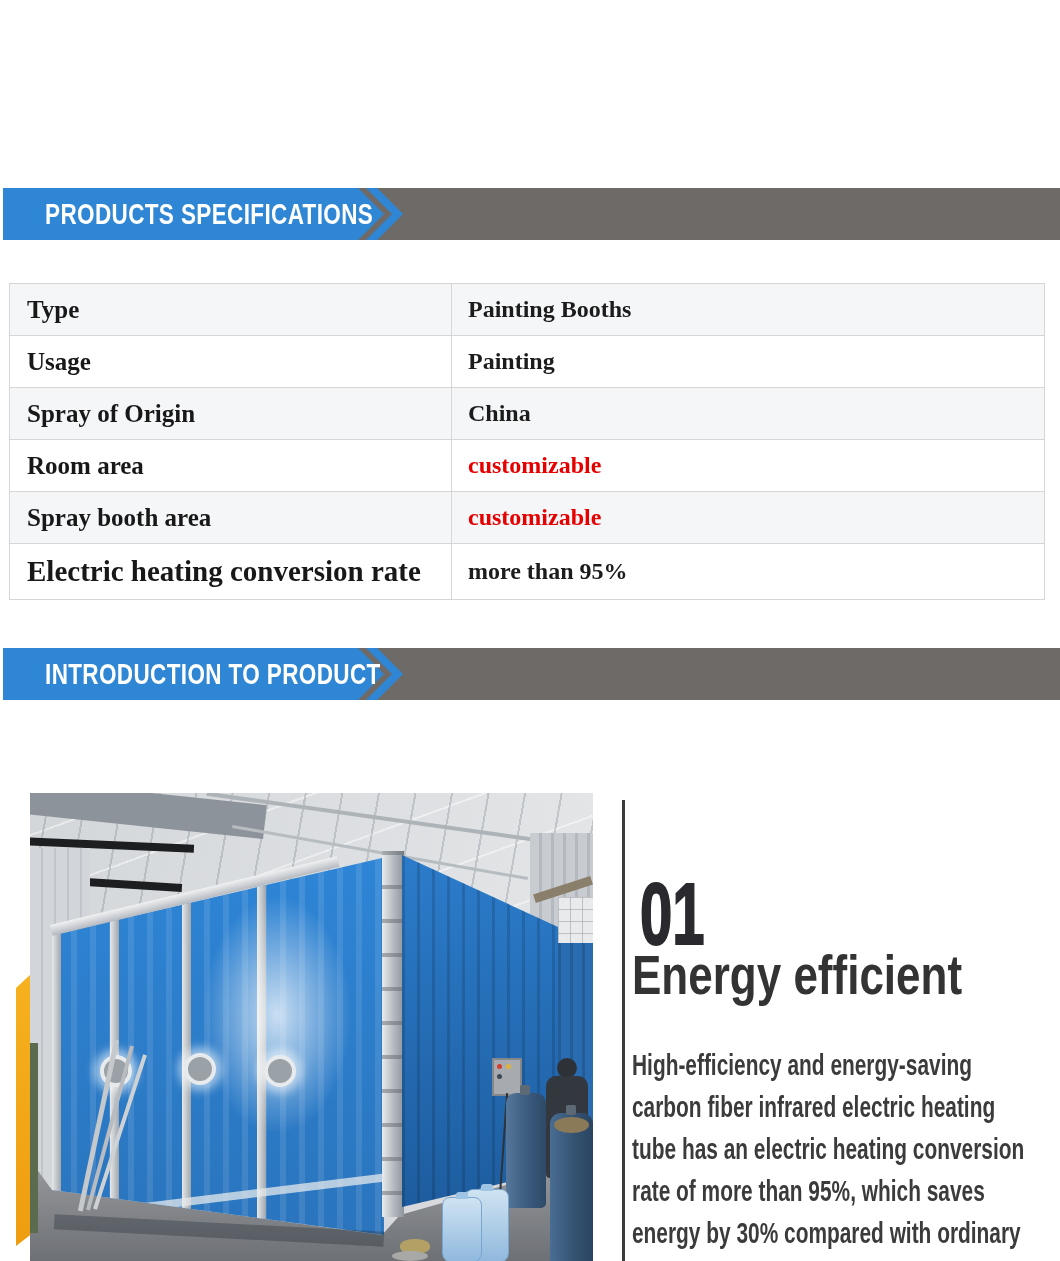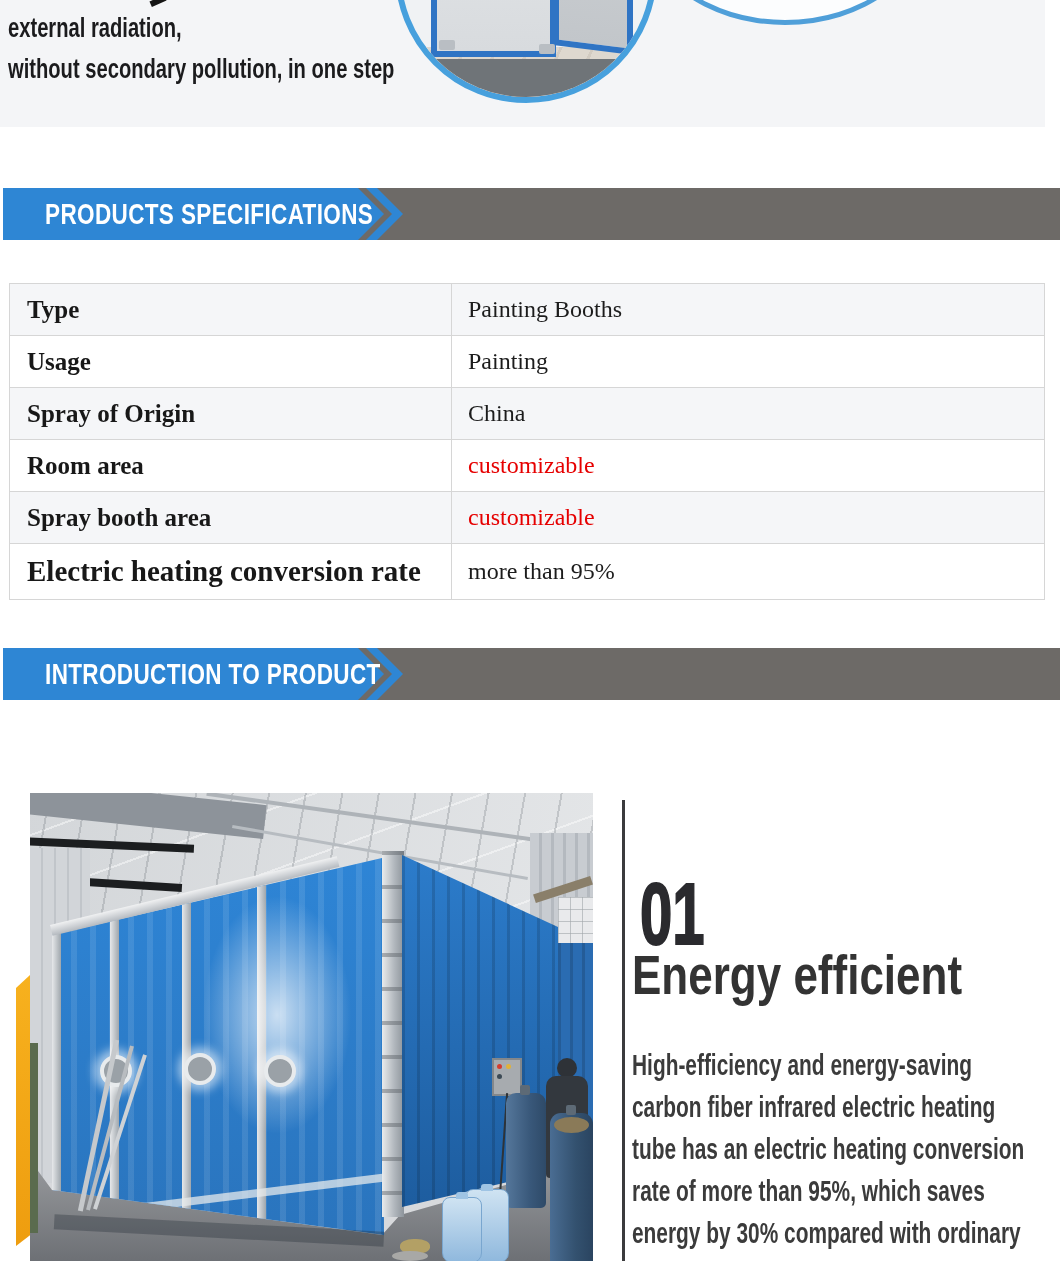--- a/index.html
+++ b/index.html
@@ -45,21 +45,21 @@
   
   .spec-table{left:9px;top:283px;width:1036px;border-collapse:collapse;
               font-family:"Liberation Serif", serif;}
   .spec-table td{border:1px solid #d6d6d6;padding:0;}
   .spec-table tr{height:52px;}
   .spec-table tr.tall{height:56px;}
   .spec-table tr.shade{background:#f5f6f8;}
   .spec-table tr.plain{background:#ffffff;}
   td.c-label{width:424px;padding-left:17px;font-weight:700;font-size:25px;color:#181818;}
   tr.tall td.c-label{font-size:29px;}
-  td.c-value{padding-left:16px;font-size:24px;color:#1c1c1c;}
+  td.c-value{padding-left:16px;font-size:24px;color:#1c1c1c;font-weight:bold;}
   td.c-value.red{color:#e60000;}
 
   
   .accent-bar{left:16px;top:975px;width:14px;height:271px;
               background:linear-gradient(180deg,#f7b11e,#ee9d0f);
               clip-path:polygon(0 13px,100% 0,100% 96%,0 100%);}
 
   .photo{left:30px;top:793px;width:563px;height:468px;overflow:hidden;background:#d7d9dc;}
   .ph-roof{position:absolute;left:-15px;top:-15px;width:600px;height:185px;
            background:linear-gradient(100deg,#d3d6d9,#e4e6e8);}
@@ -149,37 +149,20 @@
                white-space:nowrap;transform:scaleX(0.80);transform-origin:0 0;}
   .feature-desc{left:632px;top:1044px;width:440px;}
   .desc-line{height:42px;line-height:42px;font-size:29px;font-weight:600;color:#3b3b3b;
                white-space:nowrap;transform:scaleX(0.72);transform-origin:0 50%;}
 </style>
 </head>
 <body>
 
 <div class="page">
 
-  <div class="abs top-section">
-    <div class="abs frag"></div>
-    <div class="abs hero-line hero-line1">external radiation,</div>
-    <div class="abs hero-line hero-line2">without secondary pollution, in one step</div>
-
-    <div class="abs circle-main">
-      <div class="abs cm-floor"></div>
-      <div class="abs cm-mat"></div>
-      <div class="abs cm-box">
-        <div class="cm-face-front"></div>
-        <div class="cm-face-side"></div>
-        <div class="cm-foot" style="left:8px;top:238px;"></div>
-        <div class="cm-foot" style="left:108px;top:242px;"></div>
-      </div>
-    </div>
-    <div class="abs circle-arc2"></div>
-  </div>
 
   <div class="abs band band1">
     <div class="arrow-main"></div>
     <div class="arrow-chevron"></div>
     <div class="band-label">PRODUCTS SPECIFICATIONS</div>
   </div>
 
   <table class="abs spec-table">
     <tbody>
       <tr class="shade">

